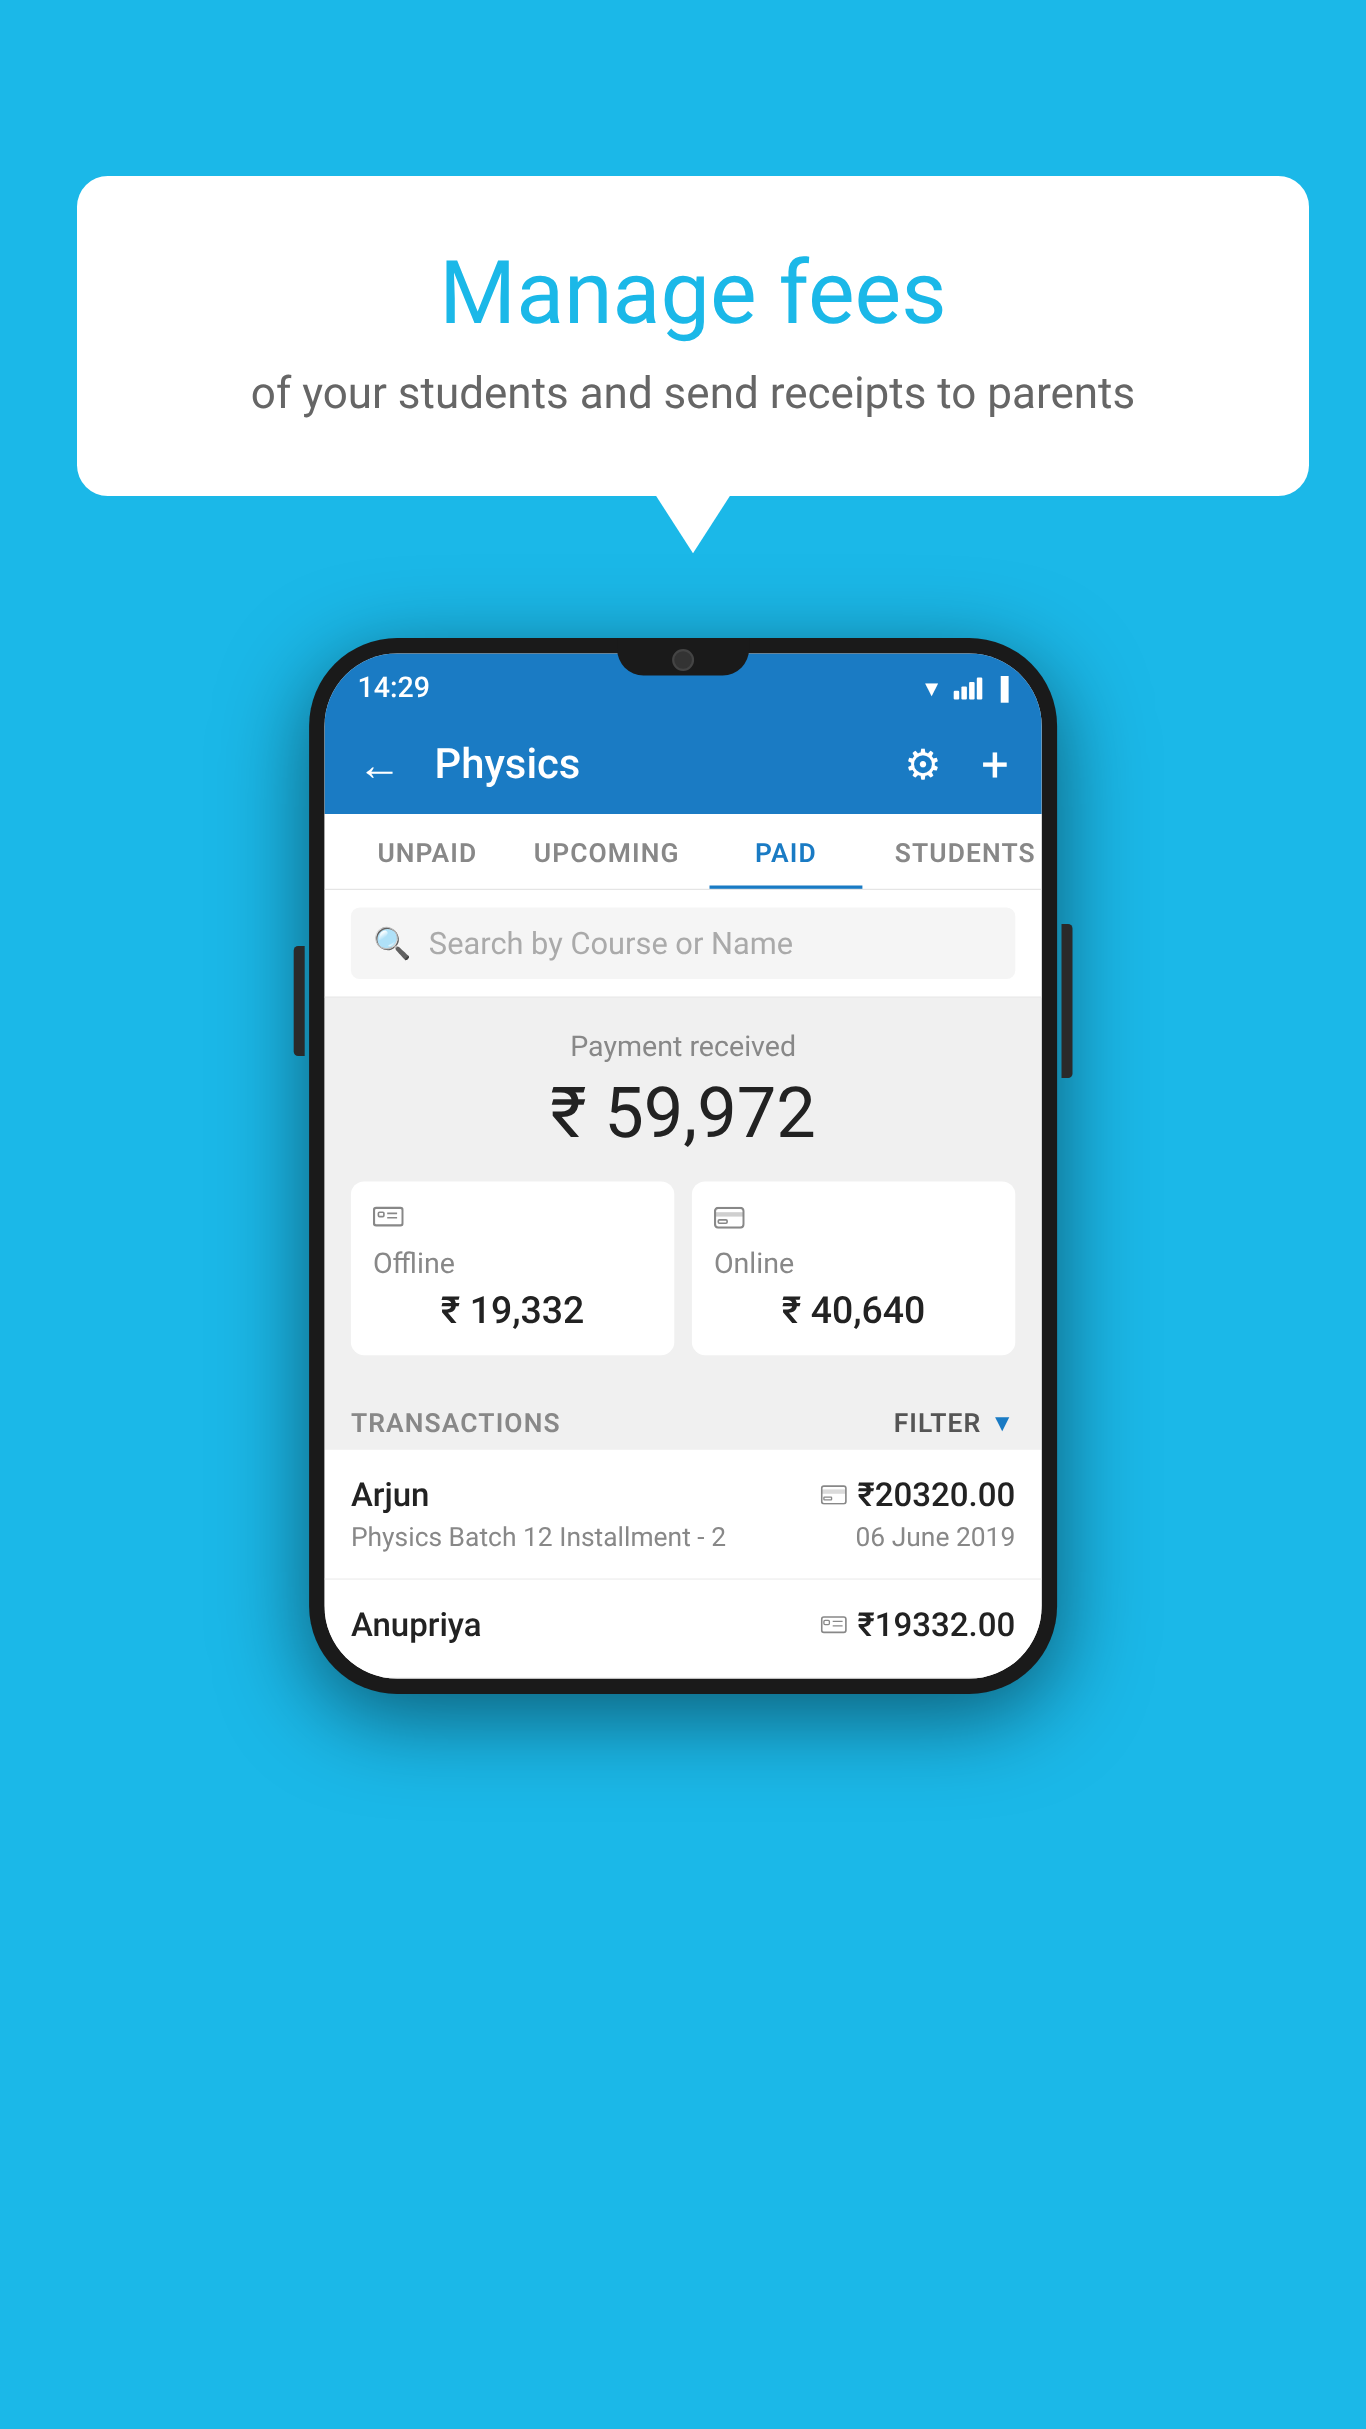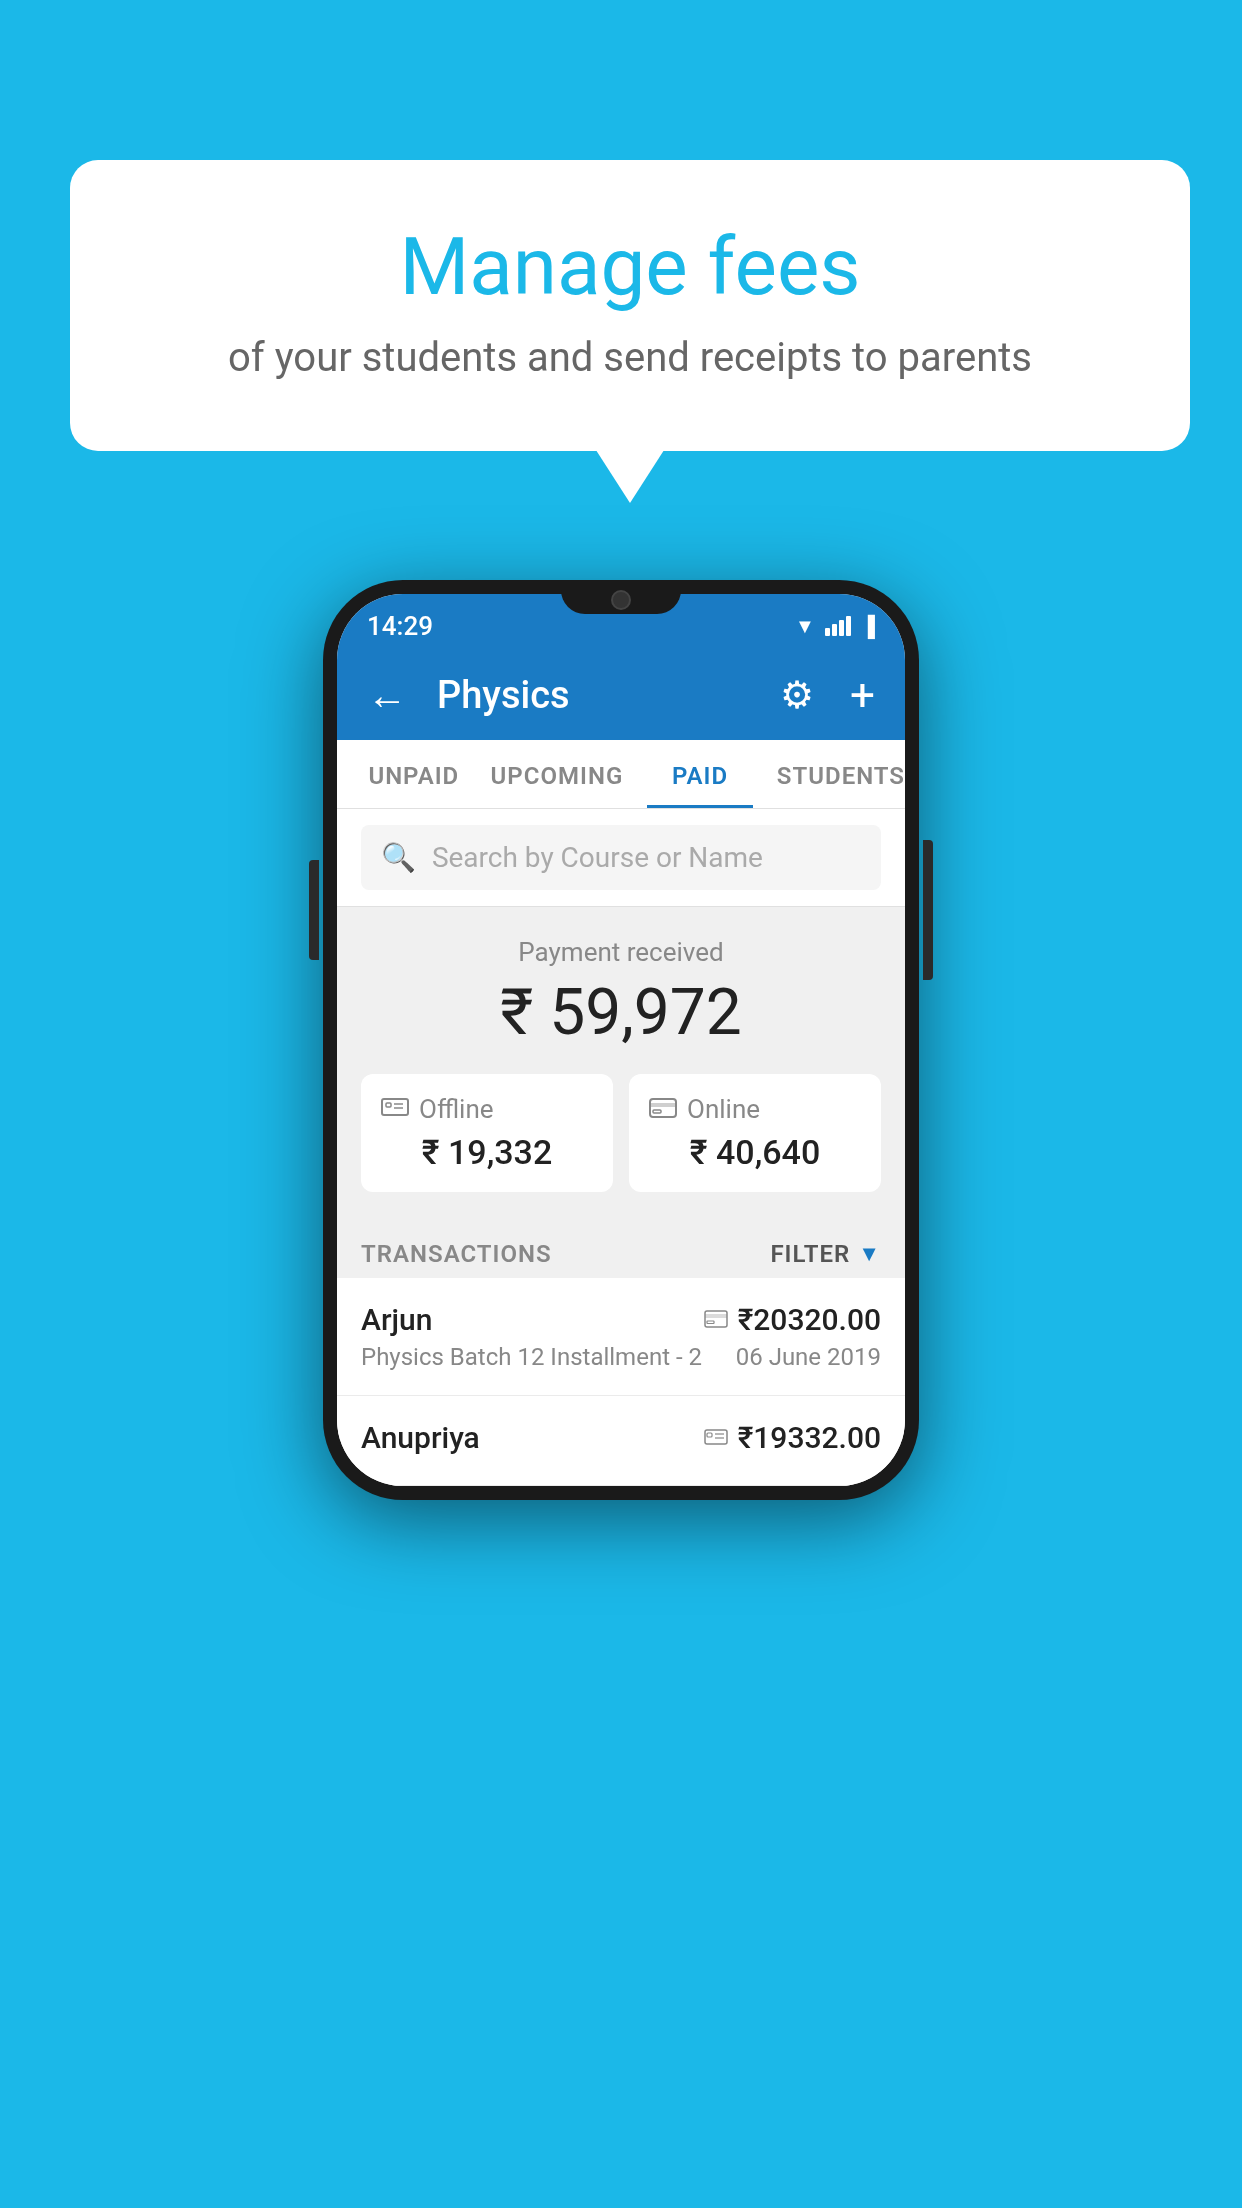--- a/index.html
+++ b/index.html
@@ -58,21 +58,21 @@
       font-size: 40px;
       font-weight: 400;
     }
 
     
     .phone-container {
       position: absolute;
       top: 580px;
       left: 50%;
       transform: translateX(-50%);
-      width: 596px;
+      width: 680px;
     }
 
     .phone-outer {
       background: #1a1a1a;
       border-radius: 80px;
       padding: 14px;
       position: relative;
       box-shadow: 0 20px 80px rgba(0,0,0,0.5);
     }
 
@@ -297,20 +297,21 @@
       border-radius: 12px;
       padding: 20px;
       text-align: center;
     }
 
     .card-header {
       display: flex;
       align-items: flex-start;
       gap: 10px;
       margin-bottom: 8px;
+      flex-direction: column;
     }
 
     .card-icon {
       color: #888;
       font-size: 26px;
     }
 
     .card-label {
       color: #888;
       font-size: 26px;

